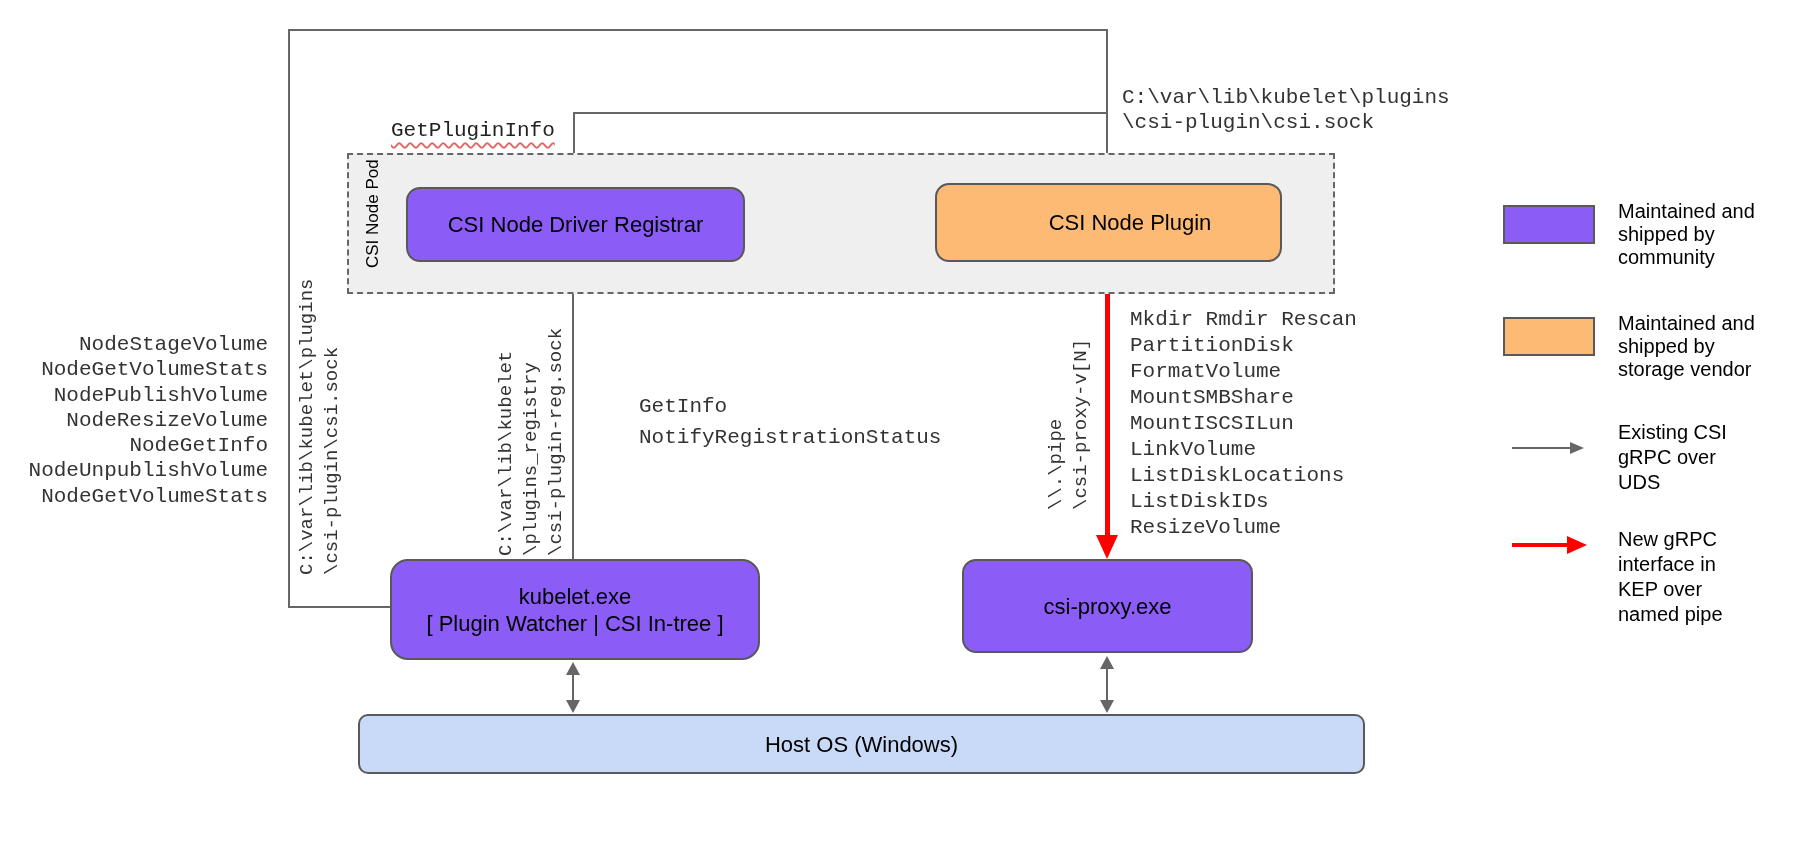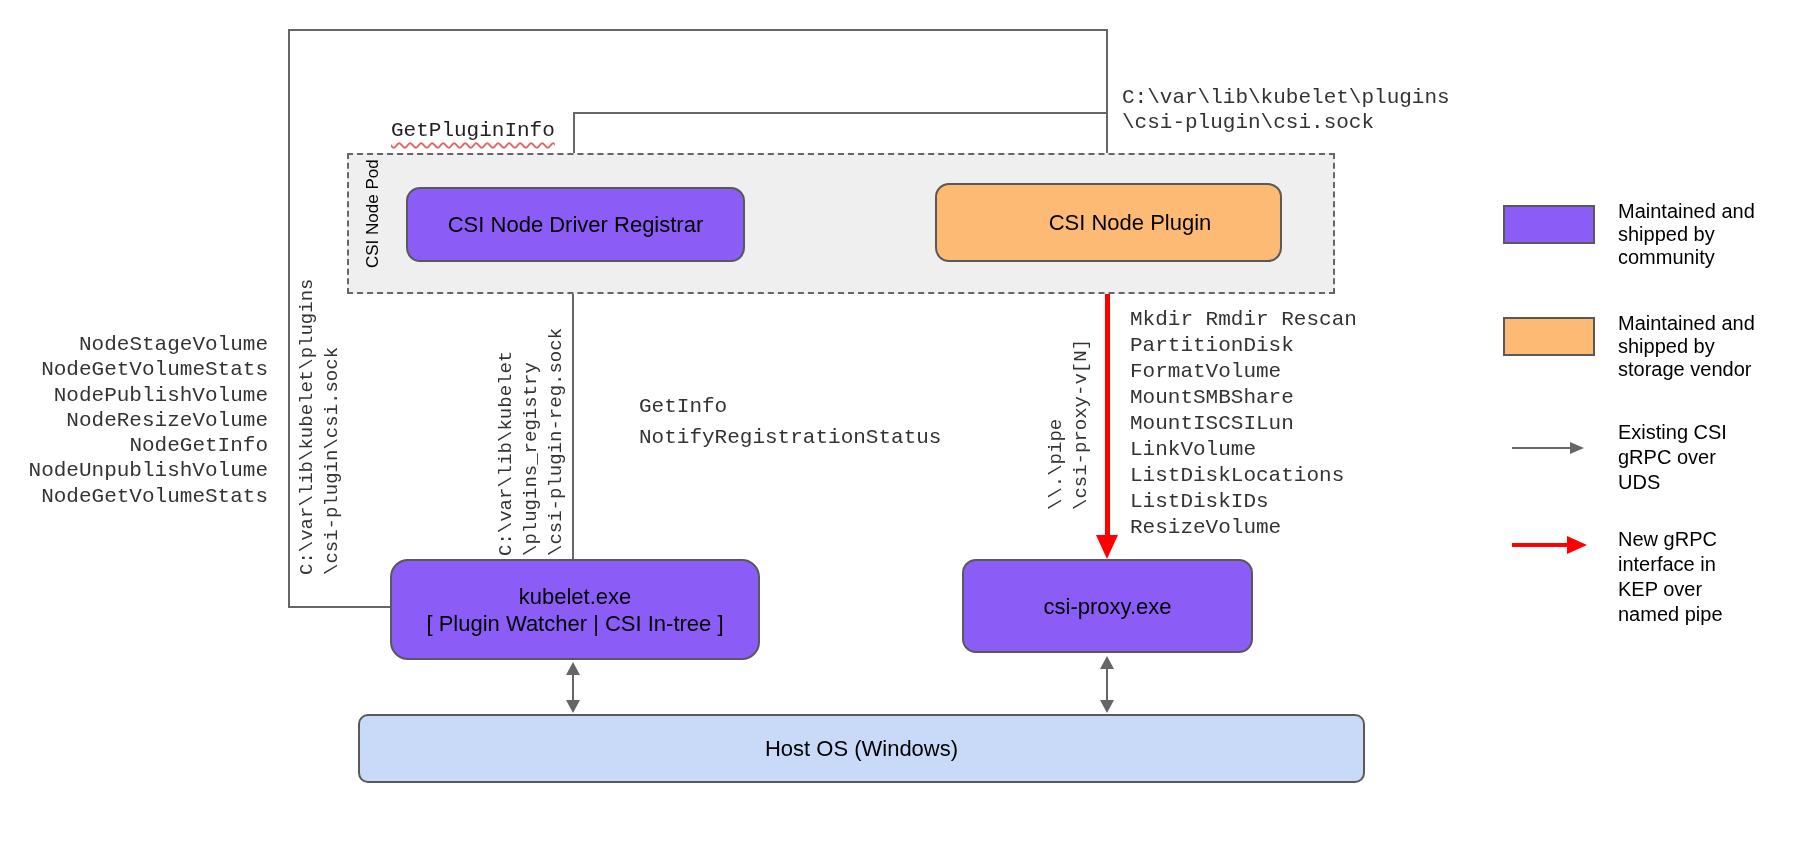--- a/index.html
+++ b/index.html
@@ -104,21 +104,21 @@
 
   <div class="node green" style="left:390px; top:559px; width:370px; height:101px; border-radius:18px;">
     <span>kubelet.exe
 [ Plugin Watcher | CSI In-tree ]</span>
   </div>
 
   <div class="node green" style="left:962px; top:559px; width:291px; height:94px;">
     <span>csi-proxy.exe</span>
   </div>
 
-  <div class="node blue" style="left:358px; top:714px; width:1007px; height:69px; border-radius:10px;">
+  <div class="node blue" style="left:358px; top:714px; width:1007px; height:60px; border-radius:10px;">
     <span>Host OS (Windows)</span>
   </div>
 
   <div class="mono wavy" style="left:391px; top:118px; color:#222222;">GetPluginInfo</div>
 
   <div class="mono" style="left:1122px; top:85px;">C:\var\lib\kubelet\plugins
 \csi-plugin\csi.sock</div>
 
   <div class="mono mono-list" style="left:20px; top:332px; width:248px; text-align:right; line-height:25.3px;"><div>NodeStageVolume</div><div>NodeGetVolumeStats</div><div>NodePublishVolume</div><div>NodeResizeVolume</div><div>NodeGetInfo</div><div>NodeUnpublishVolume</div><div>NodeGetVolumeStats</div></div>
 

